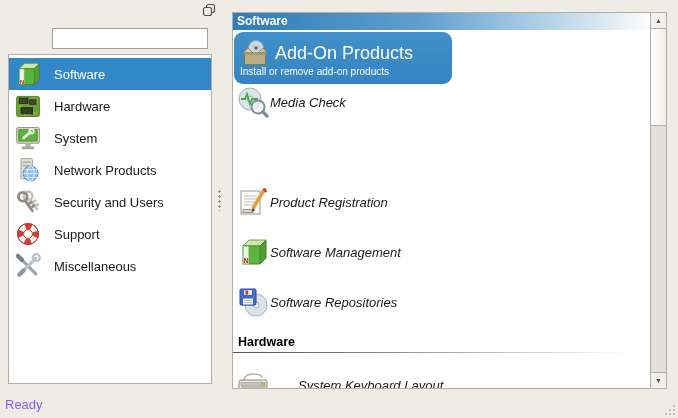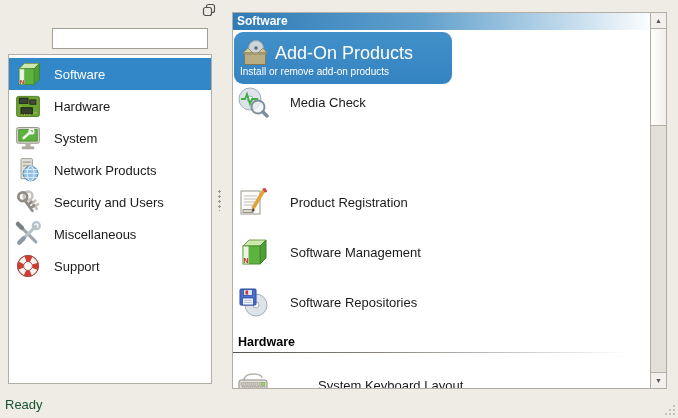--- a/index.html
+++ b/index.html
@@ -56,21 +56,21 @@
     color:#fff; cursor:pointer;
   }
   .sel-item .ic { position:absolute; left:5px; top:6px; width:32px; height:32px; }
   .sel-item .title { position:absolute; left:41px; top:11px; font-size:18px; }
   .sel-item .subtitle { position:absolute; left:6px; bottom:7px; font-size:10px; }
   .mod-row {
     position:absolute; left:4px; right:10px; height:38px;
     display:flex; align-items:center; cursor:pointer;
   }
   .mod-row .ic { width:32px; height:32px; flex:0 0 32px; }
-  .mod-row .lbl { margin-left:21px; font-size:13px; white-space:nowrap; }
+  .mod-row .lbl { margin-left:1px; font-size:13px; white-space:nowrap;font-style:italic; }
   .row-0 { top:53px; } .row-1 { top:103px; } .row-2 { top:153px; }
   .row-3 { top:203px; } .row-4 { top:253px; }
   .section-hdr {
     position:absolute; left:0; right:0; top:305px; height:17px;
     font-size:12.5px; font-weight:bold; padding-left:5px; color:#000;
   }
   .section-line {
     position:absolute; left:0; right:0; top:322px; height:1px;
     background:linear-gradient(to right,#55524c 0%, #8a867f 35%, rgba(180,176,168,0) 95%);
   }
@@ -82,21 +82,21 @@
     color:#56534d; font-size:7px; cursor:pointer;
   }
   .sb-btn.up { border-bottom:1px solid #b2aea6; }
   .sb-btn.down { border-top:1px solid #b2aea6; margin-top:auto; }
   .sb-thumb {
     height:97px; background:linear-gradient(to right,#ffffff,#f1efe9);
     border-bottom:1px solid #b2aea6; cursor:grab;
   }
   .sb-track { flex:1 1 auto; cursor:pointer; }
   
-  .status { position:absolute; left:5px; top:397px; font-size:13px; color:#14532d; }
+  .status { position:absolute; left:5px; top:397px; font-size:13px; color:#8b5cf6; }
   .grip { position:absolute; right:3px; bottom:3px; width:13px; height:13px; cursor:nwse-resize; }
   .grip i {
     position:absolute; width:2px; height:2px; background:#b4b0a8; border-radius:50%;
   }
   .grip i:nth-child(1){ right:0; bottom:8px; }
   .grip i:nth-child(2){ right:4px; bottom:4px; }
   .grip i:nth-child(3){ right:0; bottom:4px; }
   .grip i:nth-child(4){ right:8px; bottom:0; }
   .grip i:nth-child(5){ right:4px; bottom:0; }
   .grip i:nth-child(6){ right:0; bottom:0; }
@@ -180,40 +180,40 @@
         <circle cx="10" cy="10" r="5" fill="none" stroke="#918d85" stroke-width="3.2"></circle>
         <path d="M12.5 14.5 L21 26 M19 23l4-3 M16 19l4-3" stroke="#918d85" stroke-width="3.2" fill="none" stroke-linecap="round"></path>
       </svg>
     </span>
     <span class="lbl">Security and Users</span>
   </div>
 
   <div class="side-row">
     <span class="ic">
       <svg viewBox="0 0 32 32">
+        <circle cx="16" cy="16" r="12" fill="#f6f4f0" stroke="#a33"></circle>
+        <circle cx="16" cy="16" r="8.5" fill="none" stroke="#d23b2f" stroke-width="7" stroke-dasharray="6.7 6.7" stroke-dashoffset="3.3"></circle>
+        <circle cx="16" cy="16" r="12" fill="none" stroke="#9a4a42" stroke-width="1"></circle>
+        <circle cx="16" cy="16" r="5" fill="#fbfaf8" stroke="#9a4a42"></circle>
+      </svg>
+    </span>
+    <span class="lbl">Support</span>
+  </div>
+
+  <div class="side-row">
+    <span class="ic">
+      <svg viewBox="0 0 32 32">
         <path d="M7 7 L25 25" stroke="#9aa5ae" stroke-width="3.4" stroke-linecap="round"></path>
         <path d="M4.5 4.5 L9 9" stroke="#777f87" stroke-width="5" stroke-linecap="round"></path>
         <path d="M25 7 L9 23" stroke="#b9c1c8" stroke-width="3.4" stroke-linecap="round"></path>
         <circle cx="25.5" cy="6.5" r="4" fill="none" stroke="#b9c1c8" stroke-width="2.6"></circle>
         <path d="M6 26 L11 21" stroke="#8d99a6" stroke-width="5" stroke-linecap="round"></path>
       </svg>
     </span>
     <span class="lbl">Miscellaneous</span>
-  </div>
-
-  <div class="side-row">
-    <span class="ic">
-      <svg viewBox="0 0 32 32">
-        <circle cx="16" cy="16" r="12" fill="#f6f4f0" stroke="#a33"></circle>
-        <circle cx="16" cy="16" r="8.5" fill="none" stroke="#d23b2f" stroke-width="7" stroke-dasharray="6.7 6.7" stroke-dashoffset="3.3"></circle>
-        <circle cx="16" cy="16" r="12" fill="none" stroke="#9a4a42" stroke-width="1"></circle>
-        <circle cx="16" cy="16" r="5" fill="#fbfaf8" stroke="#9a4a42"></circle>
-      </svg>
-    </span>
-    <span class="lbl">Support</span>
   </div>
 </div>
 
 <div class="splitter"></div>
 
 <div class="panel">
   <div class="panel-main">
     <div class="panel-header">Software</div>
     <div class="panel-content">
 

